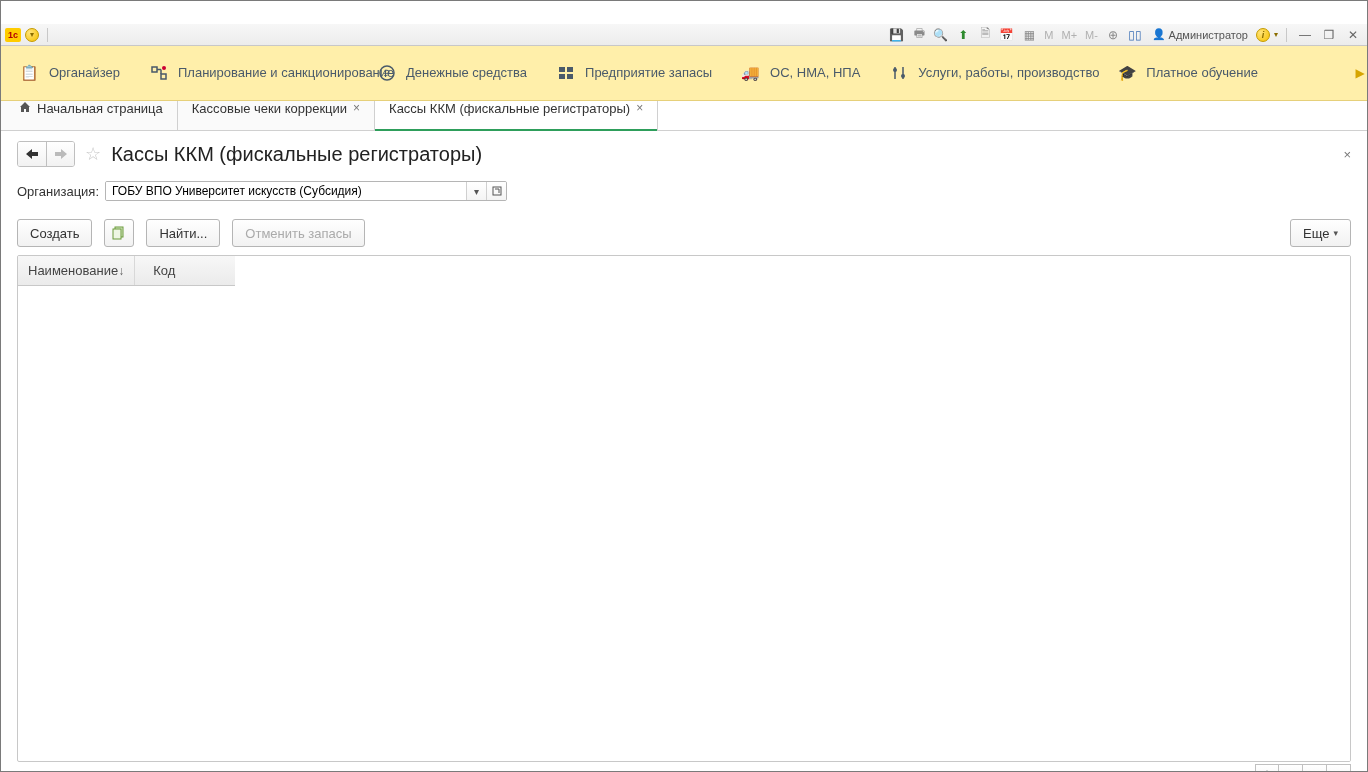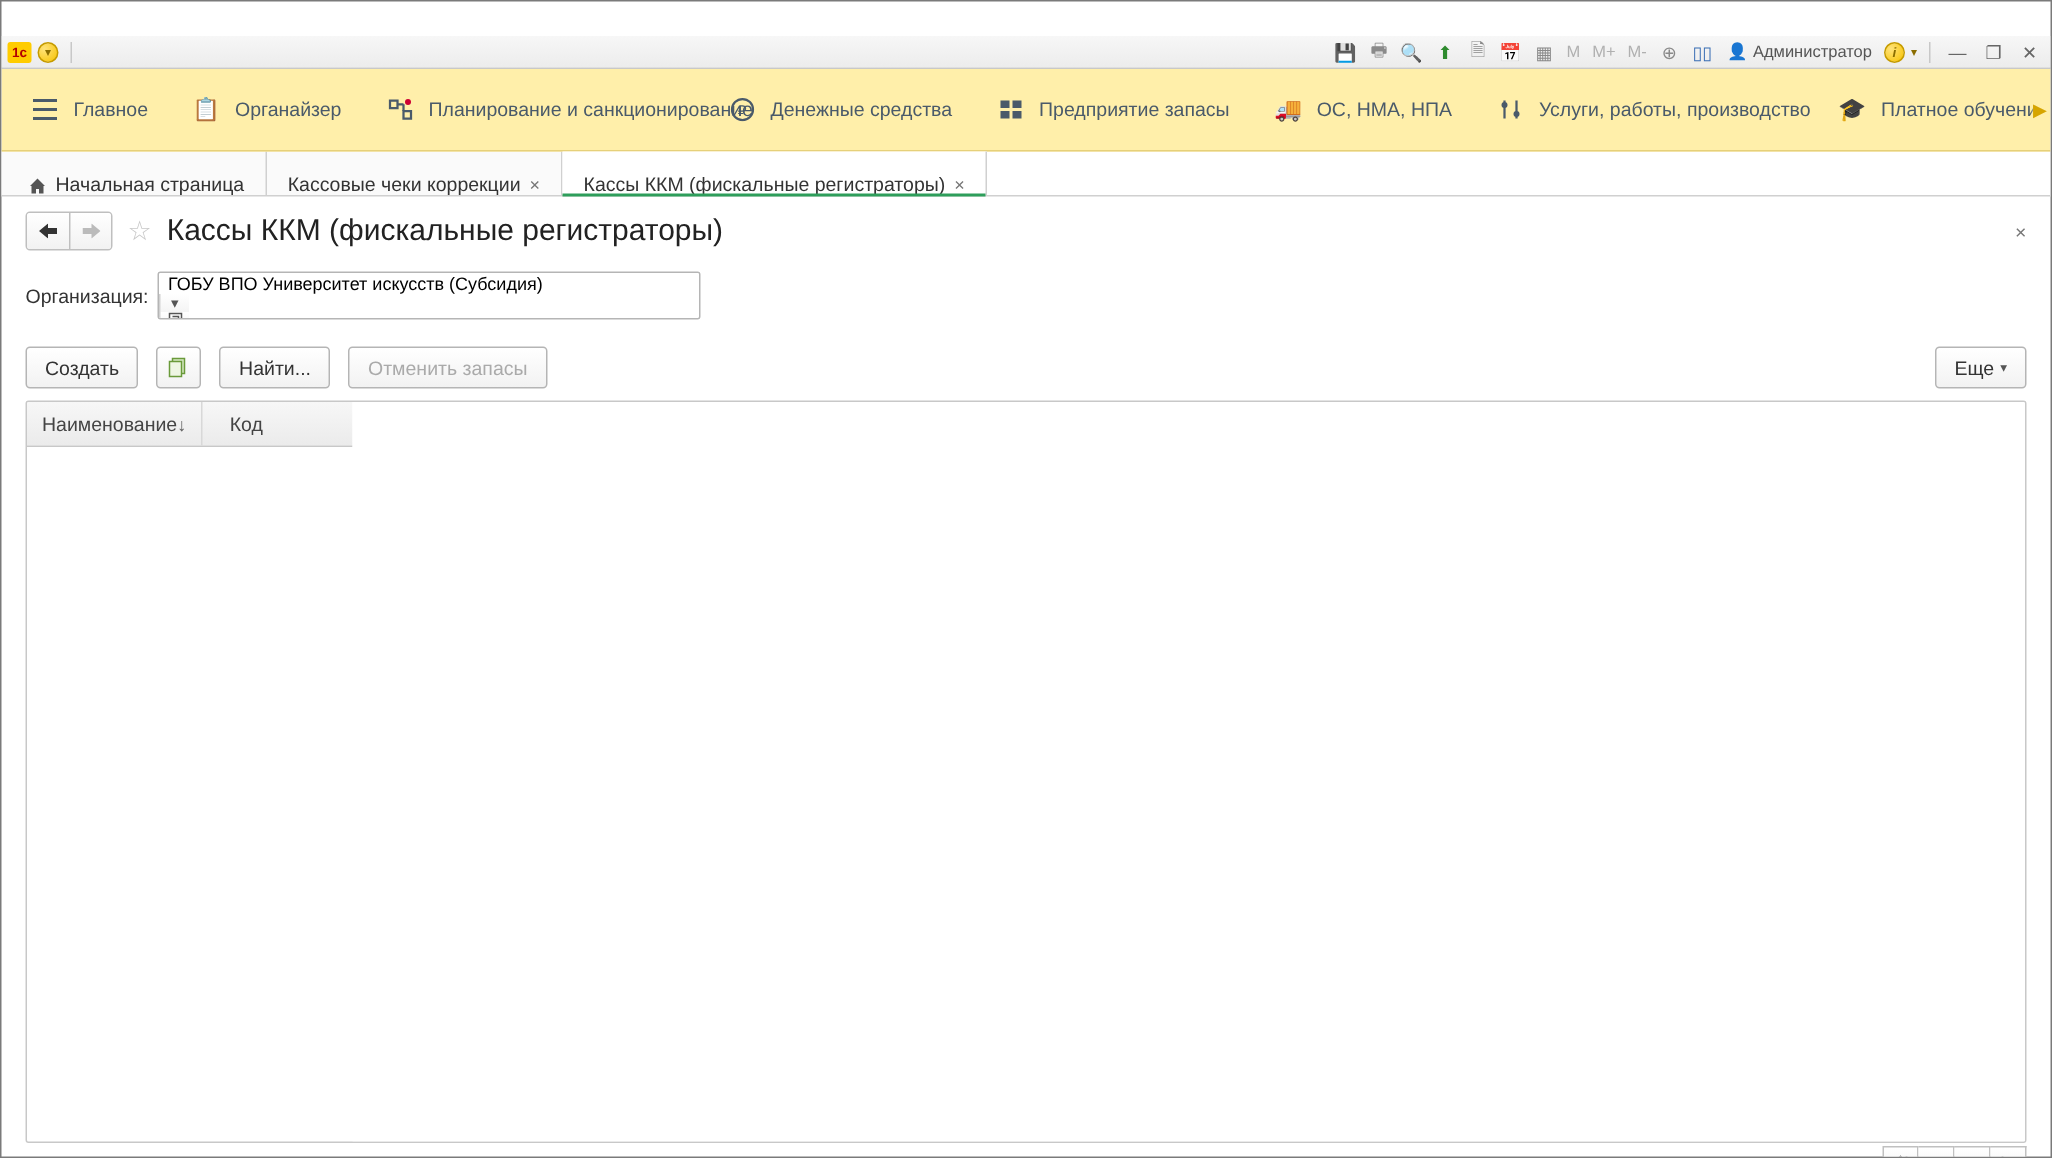--- a/index.html
+++ b/index.html
@@ -104,21 +104,21 @@
 
   
   .tabs-bar {
     height: 30px;
     background: #fff;
     border-bottom: 1px solid #d0d0d0;
     display: flex;
     align-items: stretch;
   }
   .tab {
-    display:flex; align-items:flex-end; gap:6px;
+    display:flex; align-items:flex-start; gap:6px;
     padding: 0 14px;
     border-right: 1px solid #d0d0d0;
     font-size: 13px;
     color: #333;
     cursor: pointer;
     background:#fafafa;
   }
   .tab:first-child { padding-left: 18px; }
   .tab:not(.active) { background:#fafafa; }
   .tab.active { background:#fff; }
@@ -151,24 +151,23 @@
   .star-icon { font-size:18px; color:#c8c8c8; cursor:pointer; }
   .page-title { font-size:20px; color:#222; }
   .page-head .head-close { margin-left:auto; font-size:13px; color:#777; cursor:pointer; }
 
   
   .filter-row {
     display:flex; align-items:center; gap:6px; margin-bottom:18px;
   }
   .filter-row label { font-size:13px; color:#333; }
   .combo {
-    display:flex; align-items:stretch; height:32px;
+    display:flex; align-items:stretch; height:20px;
     border:1px solid #b5b5b5; border-radius:2px; overflow:hidden;
     background:#fff;
-    flex-direction:column;
   }
   .combo input {
     border:none; padding:0 6px; font-size:12px; width:360px; outline:none;
   }
   .combo .cbtn {
     width:20px; display:flex;align-items:center;justify-content:center;
     border-left:1px solid #d0d0d0; background:linear-gradient(#fff,#f4f4f4);
     color:#555; cursor:pointer; font-size:10px;
   }
 
@@ -250,28 +249,20 @@
   </div>
   <div class="info-circle">i</div>
   <span style="font-size:8px;color:#8a6d00;">▾</span>
   <div class="sep"></div>
   <div class="win-btn">—</div>
   <div class="win-btn">❐</div>
   <div class="win-btn">✕</div>
 </div>
 
 <div class="nav-bar">
-  <div class="nav-item">
-    <span class="nav-icon">
-      <svg width="16" height="14" viewBox="0 0 16 14">
-          <path d="M0 1h16M0 7h16M0 13h16" stroke="#4a5a6a" stroke-width="2"></path>
-        </svg>
-    </span>
-    <span class="nav-text">Главное</span>
-  </div>
   <div class="nav-item">
     <span class="nav-icon">📋</span>
     <span class="nav-text">Органайзер</span>
   </div>
   <div class="nav-item">
     <span class="nav-icon">
       <svg width="18" height="16" viewBox="0 0 18 16">
           <path d="M2 2h5v5H2zM11 9h5v5h-5z" fill="none" stroke="#4a5a6a" stroke-width="1.5"></path>
           <path d="M7 4.5h4M11 4.5v4.5" fill="none" stroke="#4a5a6a" stroke-width="1.5"></path>
           <circle cx="14" cy="3" r="2" fill="#c03"></circle>

